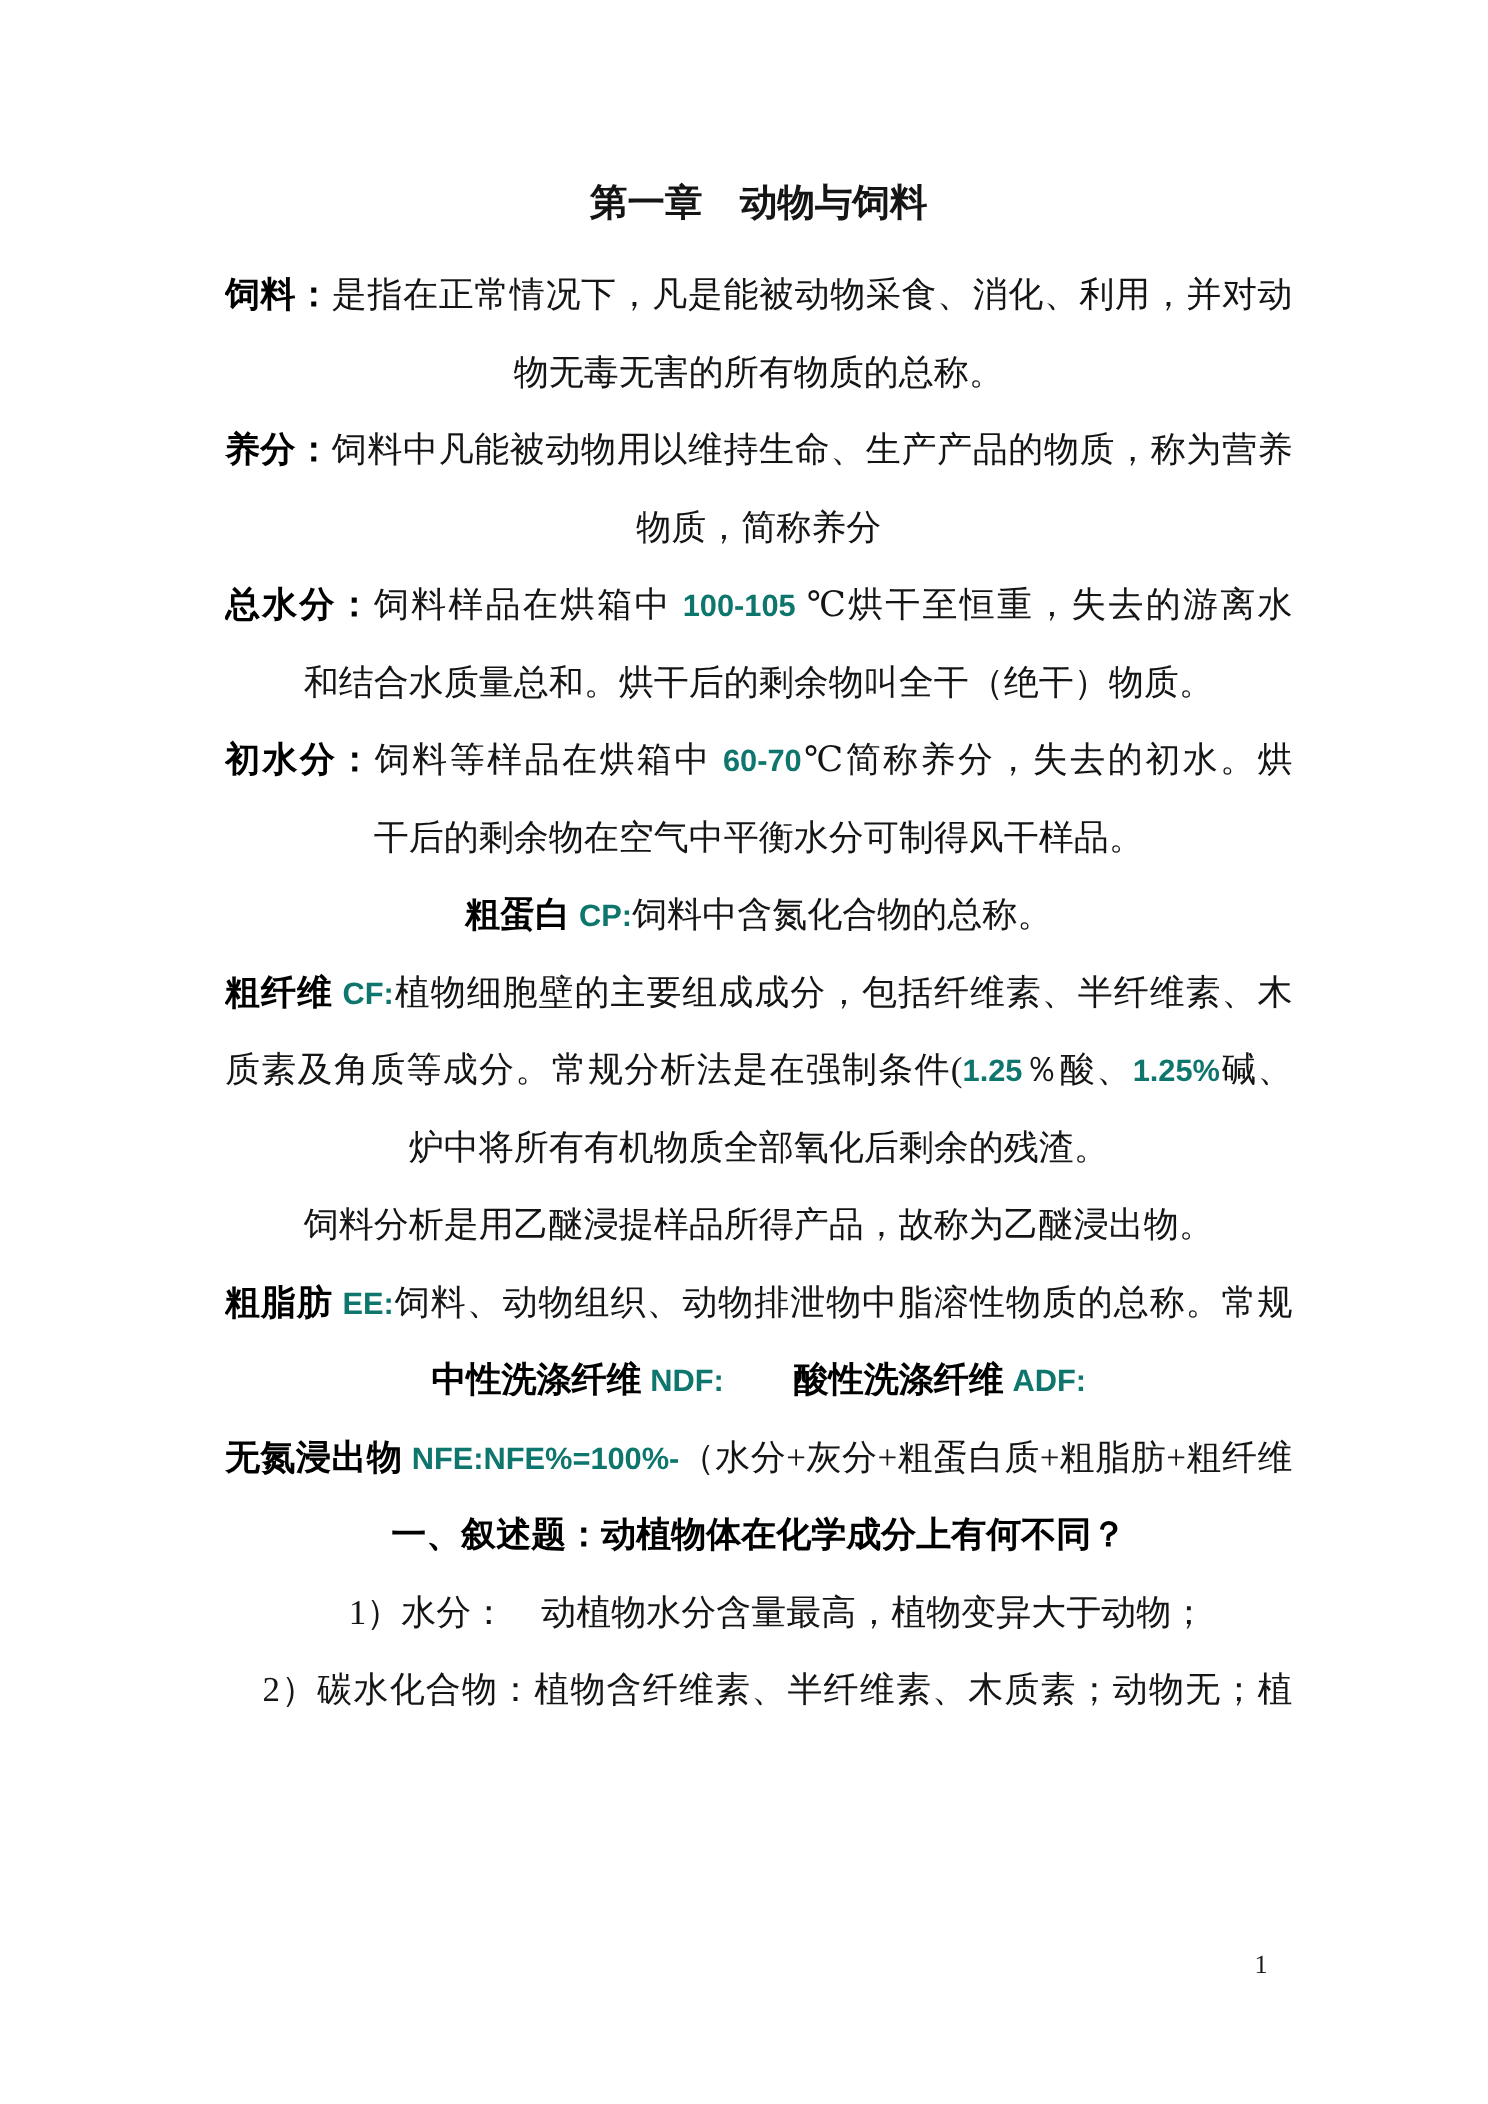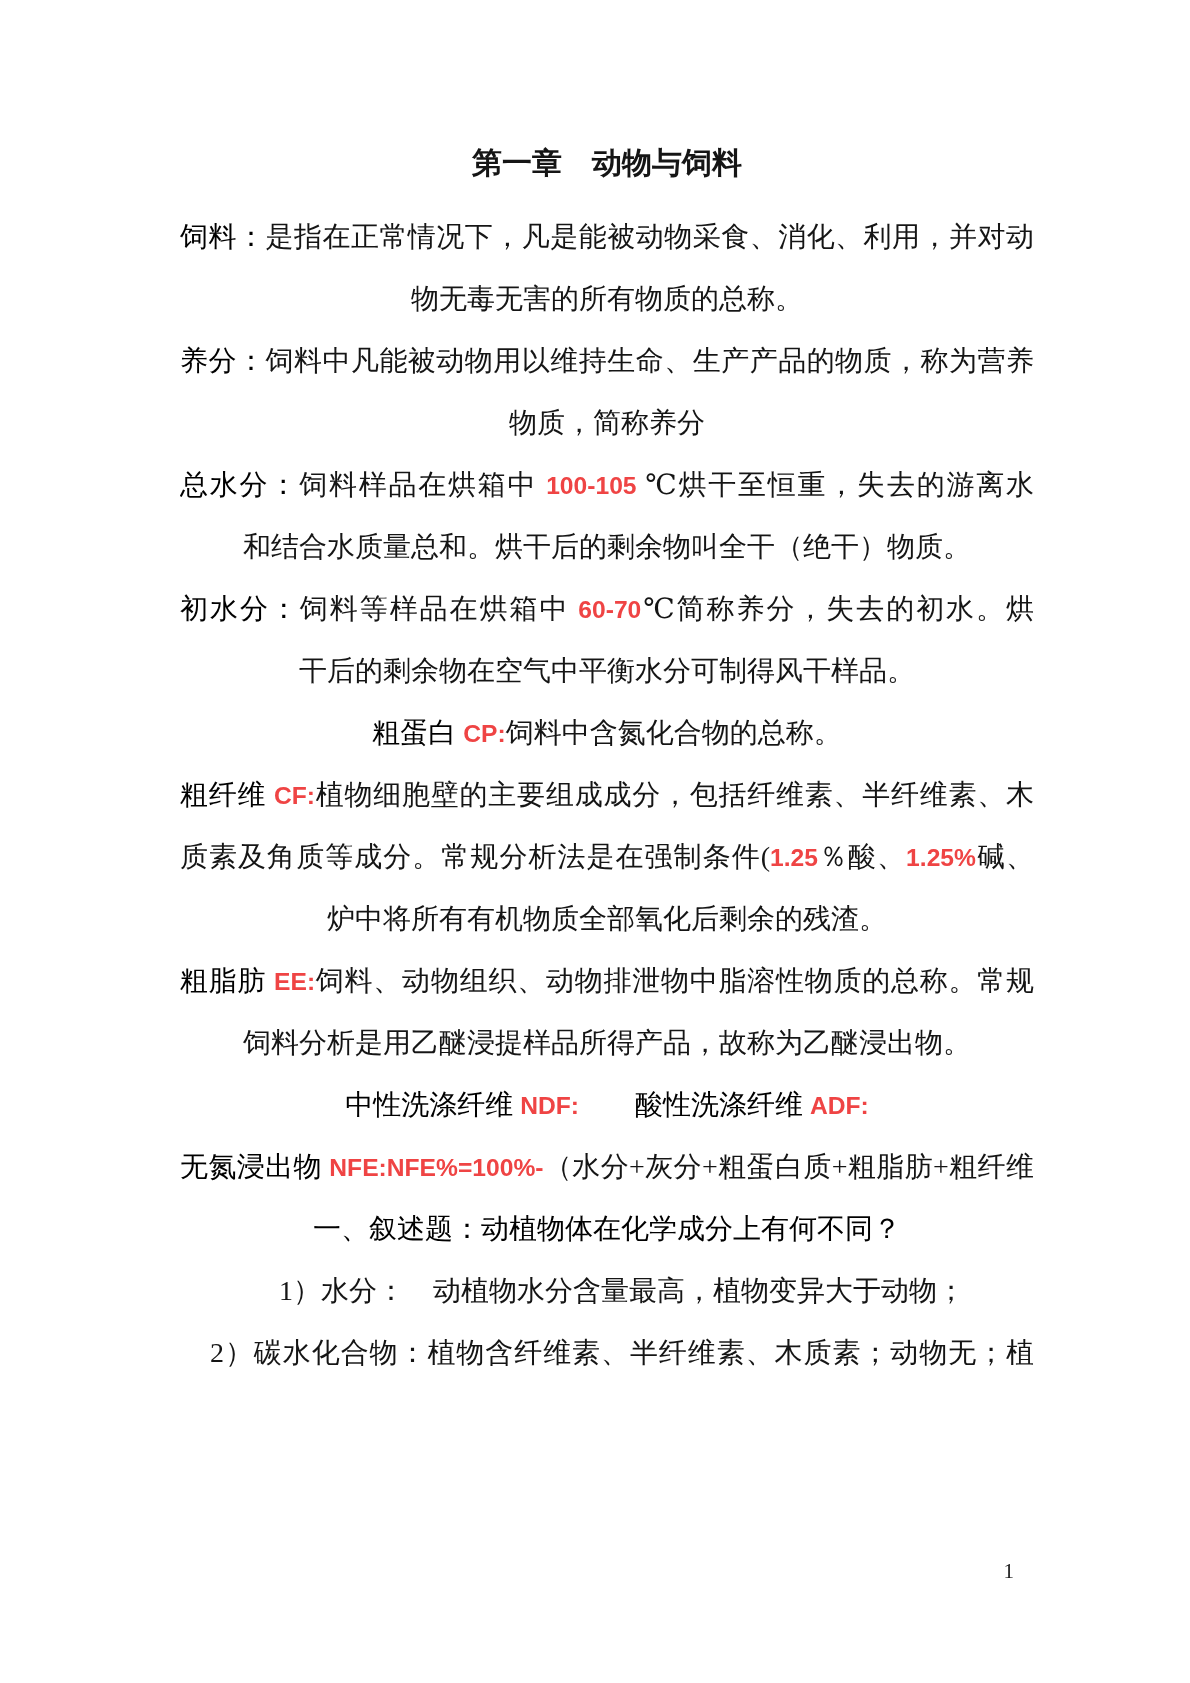--- a/index.html
+++ b/index.html
@@ -39,31 +39,31 @@
     text-align: center;
   }
   .line.full {
     text-align: justify;
     text-align-last: justify;
   }
   .line.indent {
     padding-left: 30px;
   }
   .b {
-    font-weight: 400;
+    font-weight: 700;
     color: #000;
   }
   .r {
     font-weight: 400;
   }
   .n {
     font-family: "Liberation Sans", "DejaVu Sans", sans-serif;
     font-weight: 700;
     font-size: 0.88em;
-    color: #ef4444;
+    color: #0f766e;
   }
   .footer {
     position: absolute;
     top: 1556px;
     right: 176px;
     font-size: 21px;
     line-height: 30px;
     color: #1a1a1a;
   }
 </style>
@@ -79,22 +79,22 @@
         <div class="line full"><span class="b">养分：</span><span class="r">饲料中凡能被动物用以维持生命、生产产品的物质，称为营养</span></div>
         <div class="line"><span class="r">物质，简称养分</span></div>
         <div class="line full"><span class="b">总水分：</span><span class="r">饲料样品在烘箱中 </span><span class="n">100-105</span><span class="r"> ℃烘干至恒重，失去的游离水</span></div>
         <div class="line"><span class="r">和结合水质量总和。烘干后的剩余物叫全干（绝干）物质。</span></div>
         <div class="line full"><span class="b">初水分：</span><span class="r">饲料等样品在烘箱中 </span><span class="n">60-70</span><span class="r">℃简称养分，失去的初水。烘</span></div>
         <div class="line"><span class="r">干后的剩余物在空气中平衡水分可制得风干样品。</span></div>
         <div class="line"><span class="b">粗蛋白 </span><span class="n">CP:</span><span class="r">饲料中含氮化合物的总称。</span></div>
         <div class="line full"><span class="b">粗纤维 </span><span class="n">CF:</span><span class="r">植物细胞壁的主要组成成分，包括纤维素、半纤维素、木</span></div>
         <div class="line full"><span class="r">质素及角质等成分。常规分析法是在强制条件(</span><span class="n">1.25</span><span class="r">％酸、</span><span class="n">1.25%</span><span class="r">碱、</span></div>
         <div class="line"><span class="r">炉中将所有有机物质全部氧化后剩余的残渣。</span></div>
+        <div class="line"><span class="r">饲料分析是用乙醚浸提样品所得产品，故称为乙醚浸出物。</span></div>
         <div class="line full"><span class="b">粗脂肪 </span><span class="n">EE:</span><span class="r">饲料、动物组织、动物排泄物中脂溶性物质的总称。常规</span></div>
-        <div class="line"><span class="r">饲料分析是用乙醚浸提样品所得产品，故称为乙醚浸出物。</span></div>
         <div class="line"><span class="b">中性洗涤纤维 </span><span class="n">NDF:</span><span class="r">　　</span><span class="b">酸性洗涤纤维 </span><span class="n">ADF:</span></div>
         <div class="line full"><span class="b">无氮浸出物 </span><span class="n">NFE:NFE%=100%-</span><span class="r">（水分+灰分+粗蛋白质+粗脂肪+粗纤维</span></div>
         <div class="line"><span class="b">一、叙述题：动植物体在化学成分上有何不同？</span></div>
         <div class="line indent"><span class="r">1）水分：　动植物水分含量最高，植物变异大于动物；</span></div>
         <div class="line indent full"><span class="r">2）碳水化合物：植物含纤维素、半纤维素、木质素；动物无；植</span></div>
       </div>
   </div>
   <div class="footer">1</div>
 </div>
 

